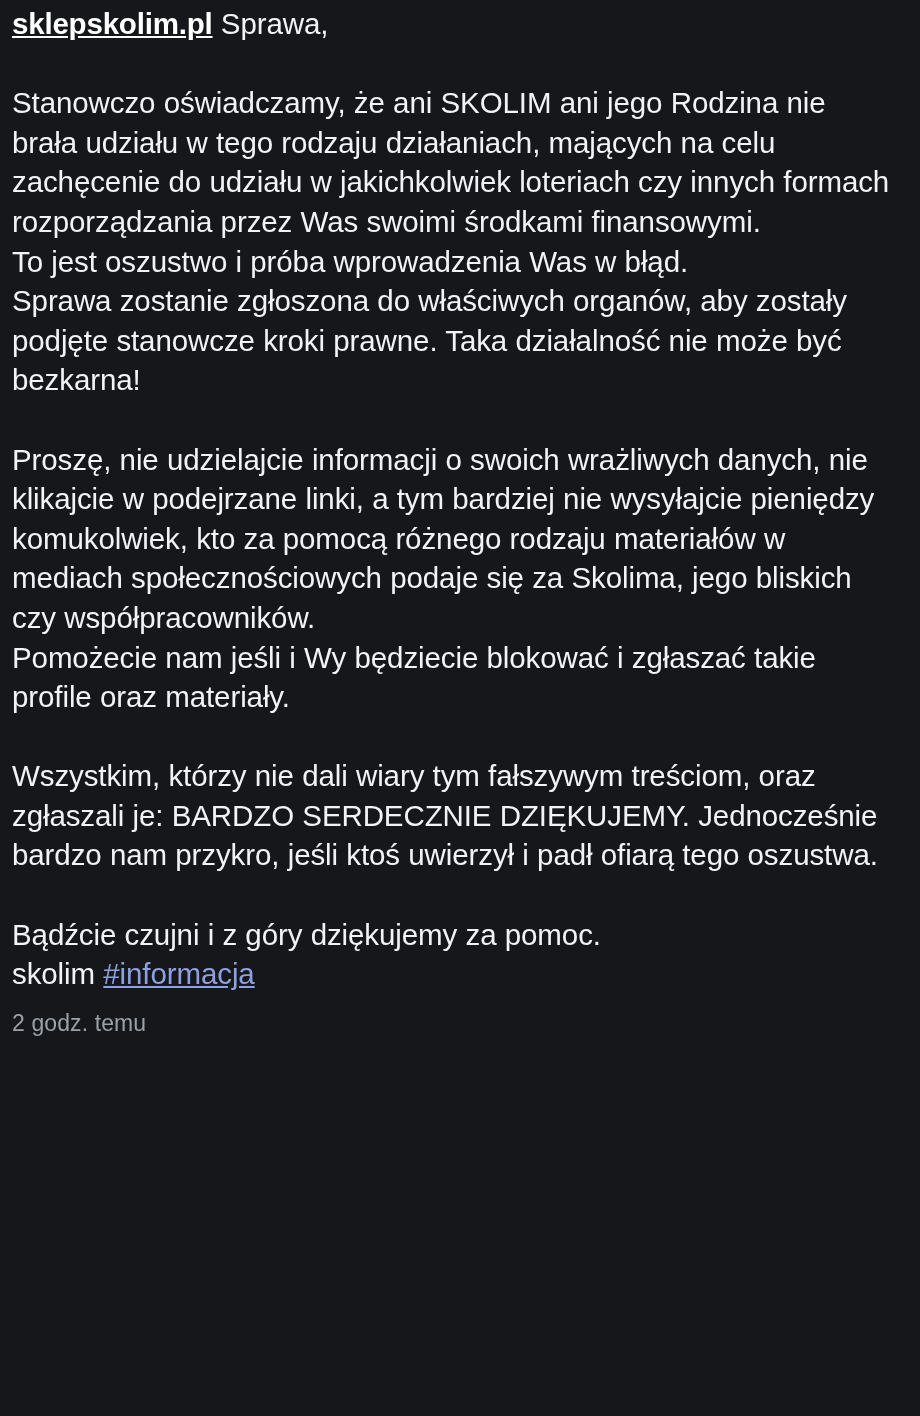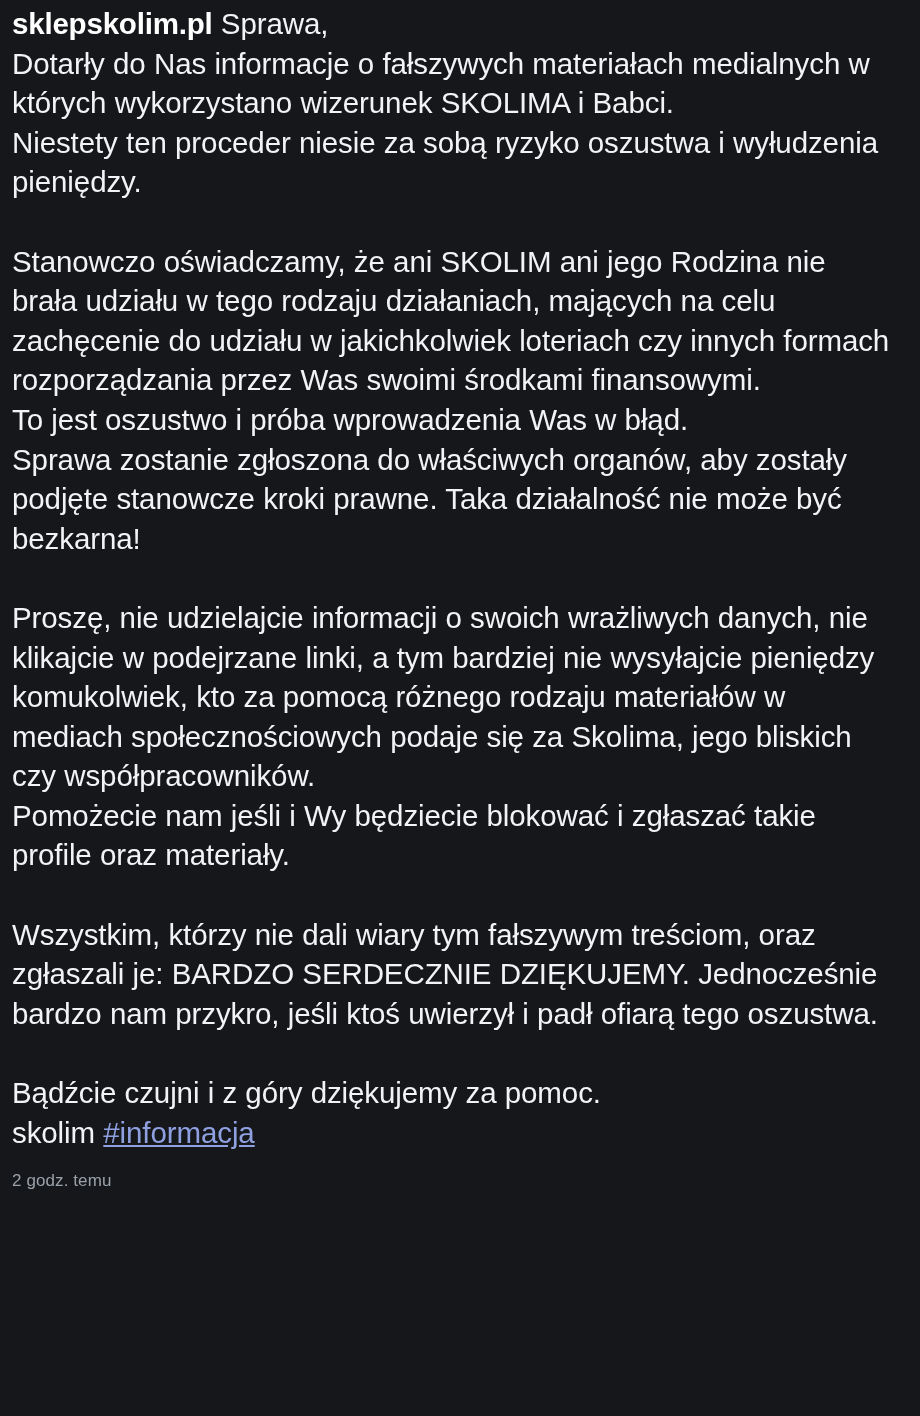--- a/index.html
+++ b/index.html
@@ -30,52 +30,52 @@
     line-height: 39.6px;
     letter-spacing: -0.1px;
     word-spacing: 0.2px;
     white-space: pre-wrap;
   }
 
   .username {
     font-weight: 700;
     color: #ffffff;
     letter-spacing: -0.2px;
+    text-decoration: underline;
   }
 
   .blank {
     display: block;
     height: 39.6px;
   }
 
   .para {
     display: block;
   }
 
   .hashtag {
     color: #8fa0e0;
     text-decoration: underline;
   }
 
   .timestamp {
     color: #9aa1a9;
-    font-size: 17px;
+    font-size: 23px;
     line-height: 30px;
     letter-spacing: 0.1px;
     margin-top: 14px;
     display: block;
   }
 </style>
 </head>
 <body>
 
 <div id="post">
 
-  <div class="caption"><span class="username">sklepskolim.pl</span><span> Sprawa,</span><span class="para">Dotarły do Nas informacje o fałszywych materiałach medialnych w których wykorzystano wizerunek SKOLIMA i Babci.
-Niestety ten proceder niesie za sobą ryzyko oszustwa i wyłudzenia pieniędzy.</span><span class="blank"></span><span class="para">Stanowczo oświadczamy, że ani SKOLIM ani jego Rodzina nie brała udziału w tego rodzaju działaniach, mających na celu zachęcenie do udziału w jakichkolwiek loteriach czy innych formach rozporządzania przez Was swoimi środkami finansowymi.
+  <div class="caption"><span class="username">sklepskolim.pl</span><span> Sprawa,</span><span class="blank"></span><span class="para">Stanowczo oświadczamy, że ani SKOLIM ani jego Rodzina nie brała udziału w tego rodzaju działaniach, mających na celu zachęcenie do udziału w jakichkolwiek loteriach czy innych formach rozporządzania przez Was swoimi środkami finansowymi.
 To jest oszustwo i próba wprowadzenia Was w błąd.
 Sprawa zostanie zgłoszona do właściwych organów, aby zostały podjęte stanowcze kroki prawne. Taka działalność nie może być bezkarna!</span><span class="blank"></span><span class="para">Proszę, nie udzielajcie informacji o swoich wrażliwych danych, nie klikajcie w podejrzane linki, a tym bardziej nie wysyłajcie pieniędzy komukolwiek, kto za pomocą różnego rodzaju materiałów w mediach społecznościowych podaje się za Skolima, jego bliskich czy współpracowników.
 Pomożecie nam jeśli i Wy będziecie blokować i zgłaszać takie profile oraz materiały.</span><span class="blank"></span><span class="para">Wszystkim, którzy nie dali wiary tym fałszywym treściom, oraz zgłaszali je: BARDZO SERDECZNIE DZIĘKUJEMY. Jednocześnie bardzo nam przykro, jeśli ktoś uwierzył i padł ofiarą tego oszustwa.</span><span class="blank"></span><span>Bądźcie czujni i z góry dziękujemy za pomoc.
 skolim </span><span class="hashtag">#informacja</span></div>
 
   <span class="timestamp">2 godz. temu</span>
 
 </div>
 
 </body></html>

